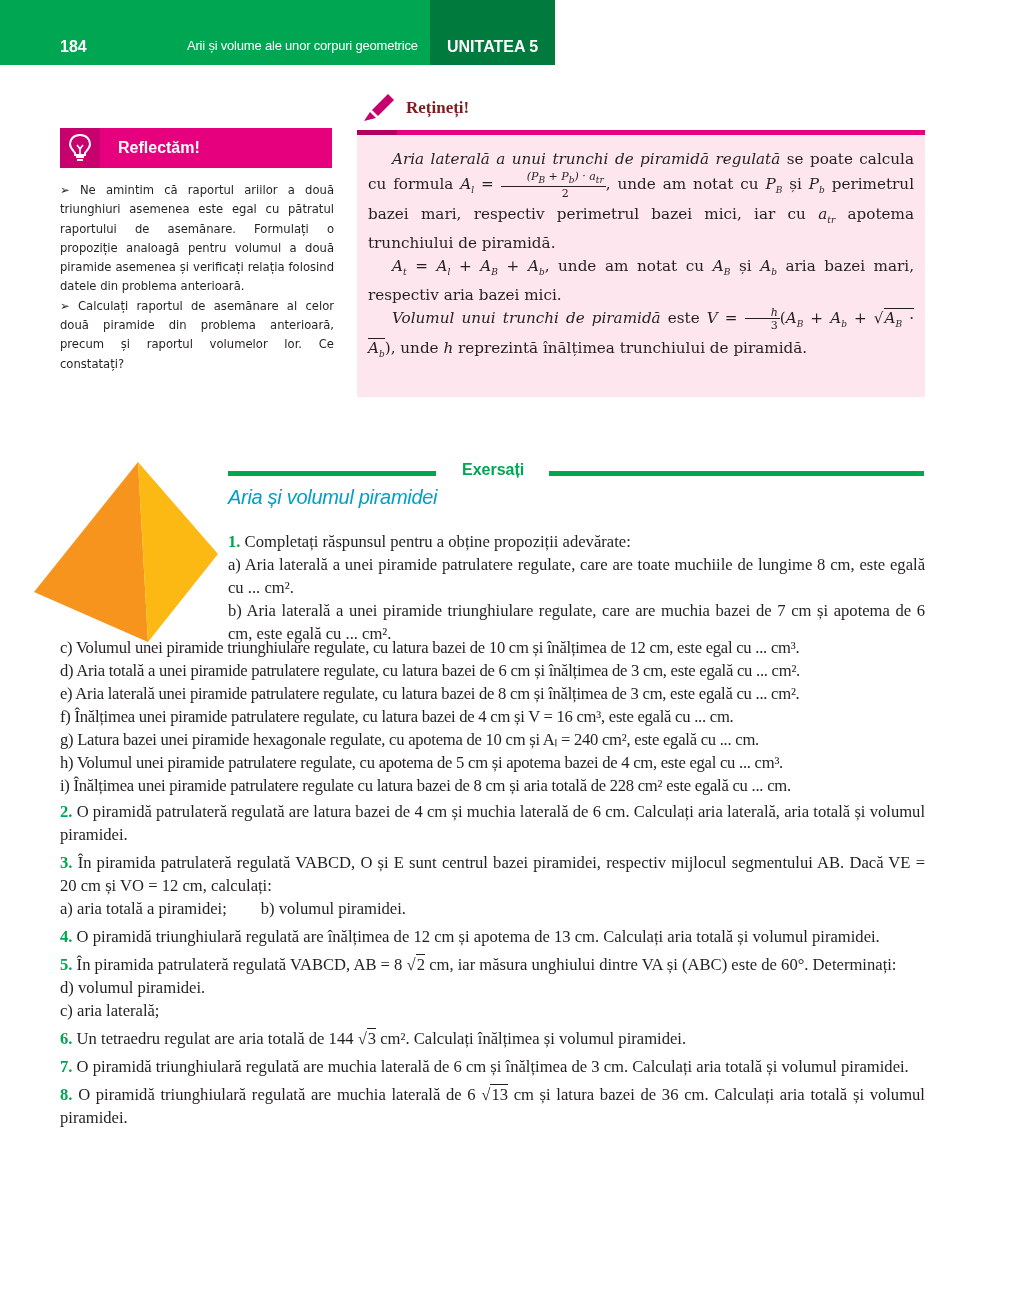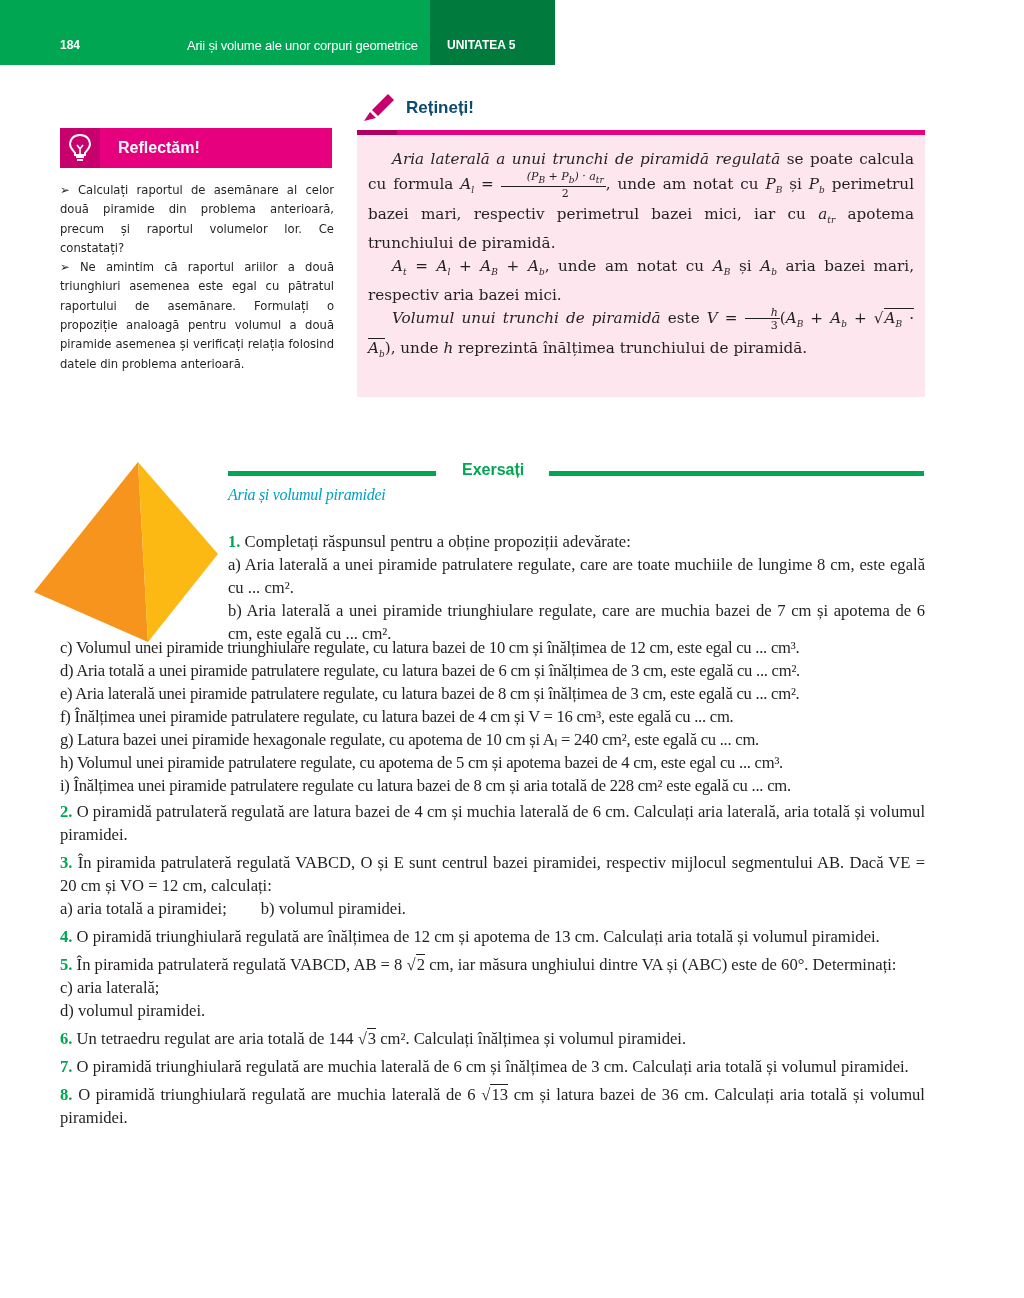--- a/index.html
+++ b/index.html
@@ -3,54 +3,54 @@
 <meta charset="utf-8">
 <style>
   * { box-sizing: border-box; margin: 0; padding: 0; }
   body { width: 1024px; height: 1298px; background: #ffffff; position: relative; overflow: hidden;
          font-family: "DejaVu Serif", serif; color: #231f20; }
   .abs { position: absolute; }
 
   
   .hdr { left: 0; top: 0; width: 555px; height: 65px; background: #00a651; }
   .hdr-dark { left: 430px; top: 0; width: 125px; height: 65px; background: #007a3d; }
-  .hdr-text { font-family: "Liberation Sans", sans-serif; color: #ffffff; font-size: 12px; top: 38px; }
+  .hdr-text { font-family: "Liberation Sans", sans-serif; color: #ffffff; font-size: 16px; top: 38px; }
   .hdr-page { left: 60px; font-weight: bold; }
   .hdr-title { left: 187px; font-size: 13px; letter-spacing: -0.2px; }
   .hdr-unit { left: 447px; font-weight: bold; }
 
   
   .refl-bar { left: 60px; top: 128px; width: 272px; height: 40px; background: #e6007e; }
   .refl-icon-bg { left: 60px; top: 128px; width: 40px; height: 40px; background: #c8006d; display:flex; align-items:center; justify-content:center; }
   .refl-title { left: 118px; top: 139px; font-family: "Liberation Sans", sans-serif; font-weight: bold; color: #fff; font-size: 16px; }
   .refl-text { left: 60px; top: 181px; width: 274px; font-family: "DejaVu Sans", sans-serif; font-size: 11.6px; line-height: 19.3px; text-align: justify; color: #231f20; }
   .refl-text p { text-indent: 0; }
 
   
   .ret-icon { left: 362px; top: 92px; }
-  .ret-title { left: 406px; top: 98px; font-family: Liberation Sans, sans-serif; font-weight: bold; color: #0c4a6e; font-size: 17px; }
+  .ret-title { left: 406px; top: 98px; font-family: Liberation Serif, serif; font-weight: bold; color: #7f1d1d; font-size: 17px; }
   .ret-line { left: 357px; top: 130px; width: 568px; height: 5px; background: #e6007e; }
   .ret-line-dark { left: 357px; top: 130px; width: 40px; height: 5px; background: #b0005f; }
   .ret-box { left: 357px; top: 135px; width: 568px; height: 262px; background: #fde6ee; }
   .ret-text { left: 368px; top: 148px; width: 546px; font-size: 15.2px; line-height: 23.2px; text-align: justify; }
   .ret-text p { text-indent: 24px; }
   .frac { display: inline-block; vertical-align: middle; text-align: center; font-size: 11px; line-height: 11px; }
   .frac .num { display: block; border-bottom: 1px solid #231f20; padding: 0 2px; font-style: italic; }
   .frac .den { display: block; padding-top: 1px; }
   sub { font-size: 9px; }
   .sqrt { border-top: 1px solid #231f20; padding-left: 1px; }
 
   
   .pyr { left: 34px; top: 462px; }
 
   
   .ex-line-l { left: 228px; top: 471px; width: 208px; height: 5px; background: #00a651; }
   .ex-line-r { left: 549px; top: 471px; width: 375px; height: 5px; background: #00a651; }
   .ex-title { left: 462px; top: 461px; font-family: "Liberation Sans", sans-serif; font-weight: bold; color: #00a651; font-size: 16px; }
-  .ex-sub { left: 228px; top: 486px; font-family: Liberation Serif, serif; font-style: italic; color: #00a0c6; font-size: 16px; letter-spacing: -0.3px; }
+  .ex-sub { left: 228px; top: 486px; font-family: Liberation Sans, sans-serif; font-style: italic; color: #00a0c6; font-size: 20px; letter-spacing: -0.3px; }
 
   .ex-body { font-family: "Liberation Serif", serif; font-size: 16.6px; line-height: 23px; color: #231f20; }
   .num-g { color: #00a651; font-weight: bold; }
   .ex1 { left: 228px; top: 521px; width: 697px; text-align: justify; margin-top: 9px; }
   .ex1-rest { left: 60px; top: 636px; width: 868px; letter-spacing: -0.25px; }
   .exlist { left: 60px; top: 800px; width: 865px; text-align: justify; }
   .exlist .item { margin-bottom: 5px; }
   .tab { display: inline-block; width: 34px; }
 </style>
 </head>
@@ -66,22 +66,22 @@
 <div class="abs refl-icon-bg">
   <svg width="26" height="30" viewBox="0 0 26 30">
     <path d="M13 2 C6 2 3 7 3 11 C3 15 6 17 8 20 L8 22 L18 22 L18 20 C20 17 23 15 23 11 C23 7 20 2 13 2 Z" fill="none" stroke="#fff" stroke-width="2"></path>
     <path d="M10 12 L13 16 L16 12 M13 16 L13 21" fill="none" stroke="#fff" stroke-width="1.6"></path>
     <rect x="9" y="23" width="8" height="2" fill="#fff"></rect>
     <rect x="10" y="26" width="6" height="2" fill="#fff"></rect>
   </svg>
 </div>
 <div class="abs refl-title">Reflectăm!</div>
 <div class="abs refl-text">
+  <p><span>➢ </span><span>Ne amintim că raportul ariilor a două triunghiuri asemenea este egal cu pătratul raportului de asemănare. Formulați o propoziție analoagă pentru volumul a două piramide asemenea și verificați relația folosind datele din problema anterioară.</span></p>
   <p><span>➢ </span><span>Calculați raportul de asemănare al celor două piramide din problema anterioară, precum și raportul volumelor lor. Ce constatați?</span></p>
-  <p><span>➢ </span><span>Ne amintim că raportul ariilor a două triunghiuri asemenea este egal cu pătratul raportului de asemănare. Formulați o propoziție analoagă pentru volumul a două piramide asemenea și verificați relația folosind datele din problema anterioară.</span></p>
 </div>
 
 <div class="abs ret-icon">
   <svg width="34" height="30" viewBox="0 0 34 30">
     <polygon points="10,18 26,2 32,8 16,24" fill="#c8006d"></polygon>
     <polygon points="8,20 14,26 2,29" fill="#c8006d"></polygon>
   </svg>
 </div>
 <div class="abs ret-title">Rețineți!</div>
 <div class="abs ret-box"></div>
@@ -125,19 +125,19 @@
 
 <div class="abs ex-body exlist">
   <div class="item"><span class="num-g">2.</span> <span>O piramidă patrulateră regulată are latura bazei de 4 cm și muchia laterală de 6 cm. Calculați aria laterală, aria totală și volumul piramidei.</span></div>
   <div class="item">
     <div><span class="num-g">3.</span> <span>În piramida patrulateră regulată VABCD, O și E sunt centrul bazei piramidei, respectiv mijlocul segmentului AB. Dacă VE = 20 cm și VO = 12 cm, calculați:</span></div>
     <div><span>a) aria totală a piramidei;</span><span class="tab"></span><span>b) volumul piramidei.</span></div>
   </div>
   <div class="item"><span class="num-g">4.</span> <span>O piramidă triunghiulară regulată are înălțimea de 12 cm și apotema de 13 cm. Calculați aria totală și volumul piramidei.</span></div>
   <div class="item">
     <div><span class="num-g">5.</span> <span>În piramida patrulateră regulată VABCD, AB = 8</span> √<span class="sqrt">2</span><span> cm, iar măsura unghiului dintre VA și (ABC) este de 60°. Determinați:</span></div>
+    <div>d) volumul piramidei.</div>
     <div>c) aria laterală;</div>
-    <div>d) volumul piramidei.</div>
   </div>
   <div class="item"><span class="num-g">6.</span> <span>Un tetraedru regulat are aria totală de 144</span> √<span class="sqrt">3</span><span> cm². Calculați înălțimea și volumul piramidei.</span></div>
   <div class="item"><span class="num-g">7.</span> <span>O piramidă triunghiulară regulată are muchia laterală de 6 cm și înălțimea de 3 cm. Calculați aria totală și volumul piramidei.</span></div>
   <div class="item"><span class="num-g">8.</span> <span>O piramidă triunghiulară regulată are muchia laterală de 6</span> √<span class="sqrt">13</span><span> cm și latura bazei de 36 cm. Calculați aria totală și volumul piramidei.</span></div>
 </div>
 
 </body></html>

